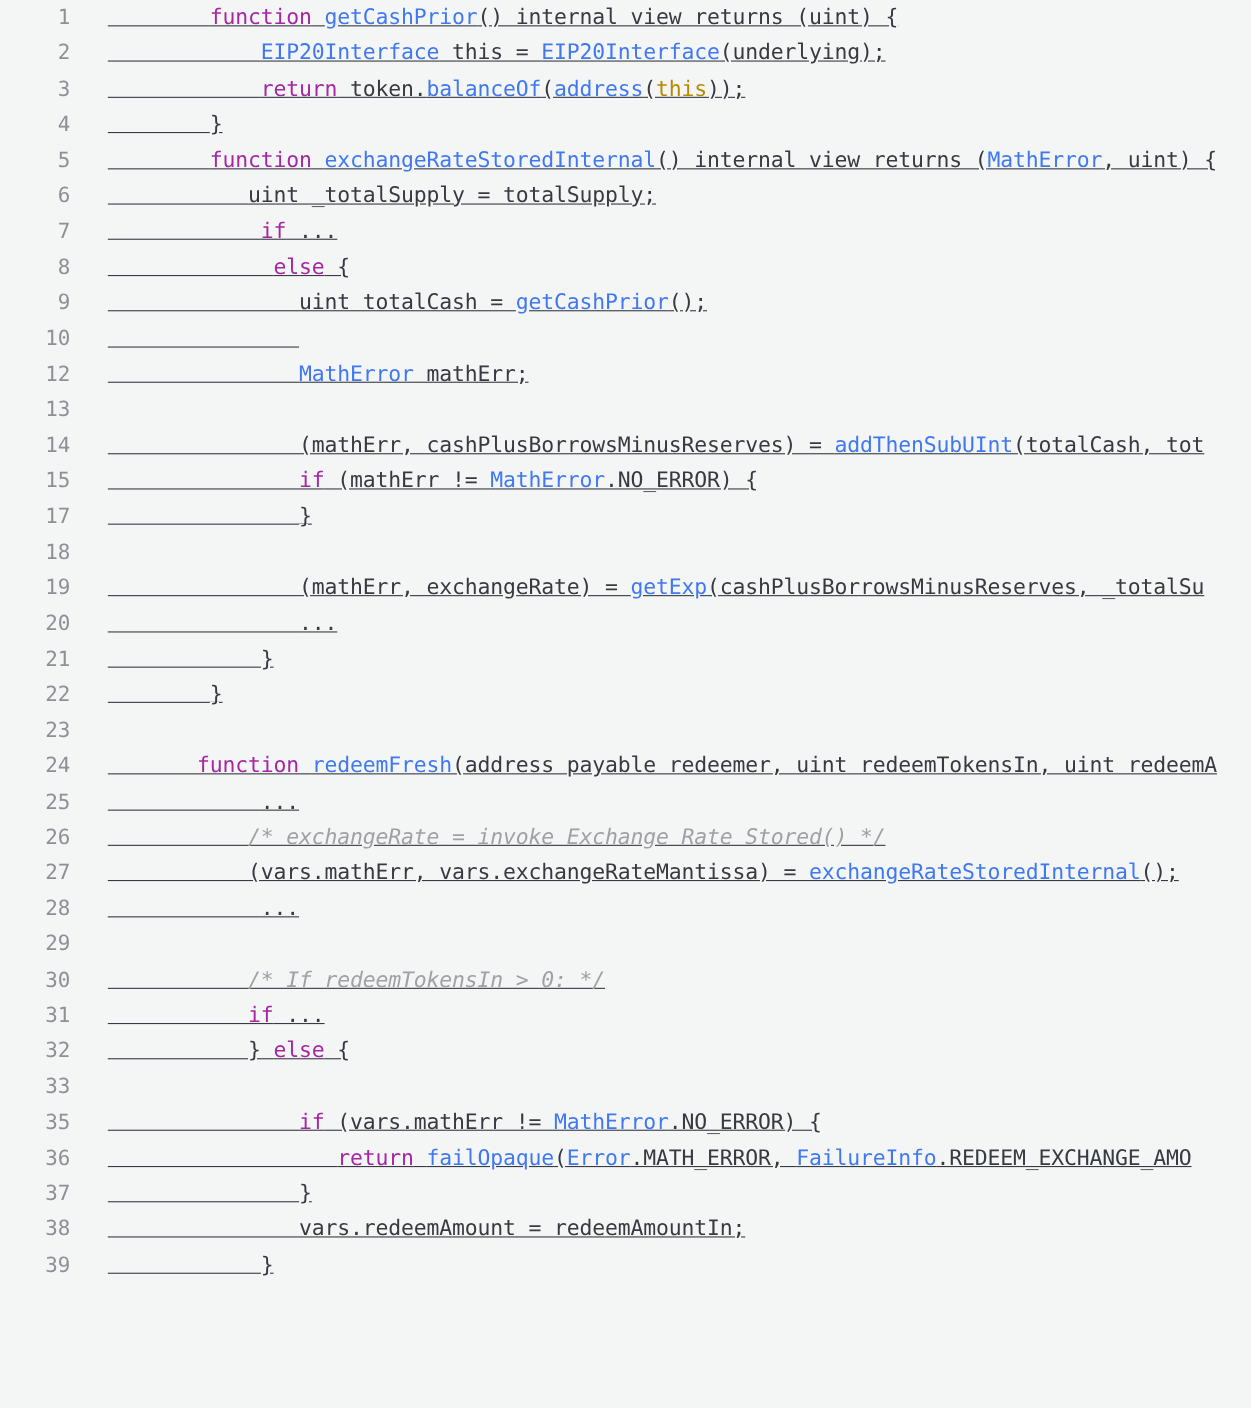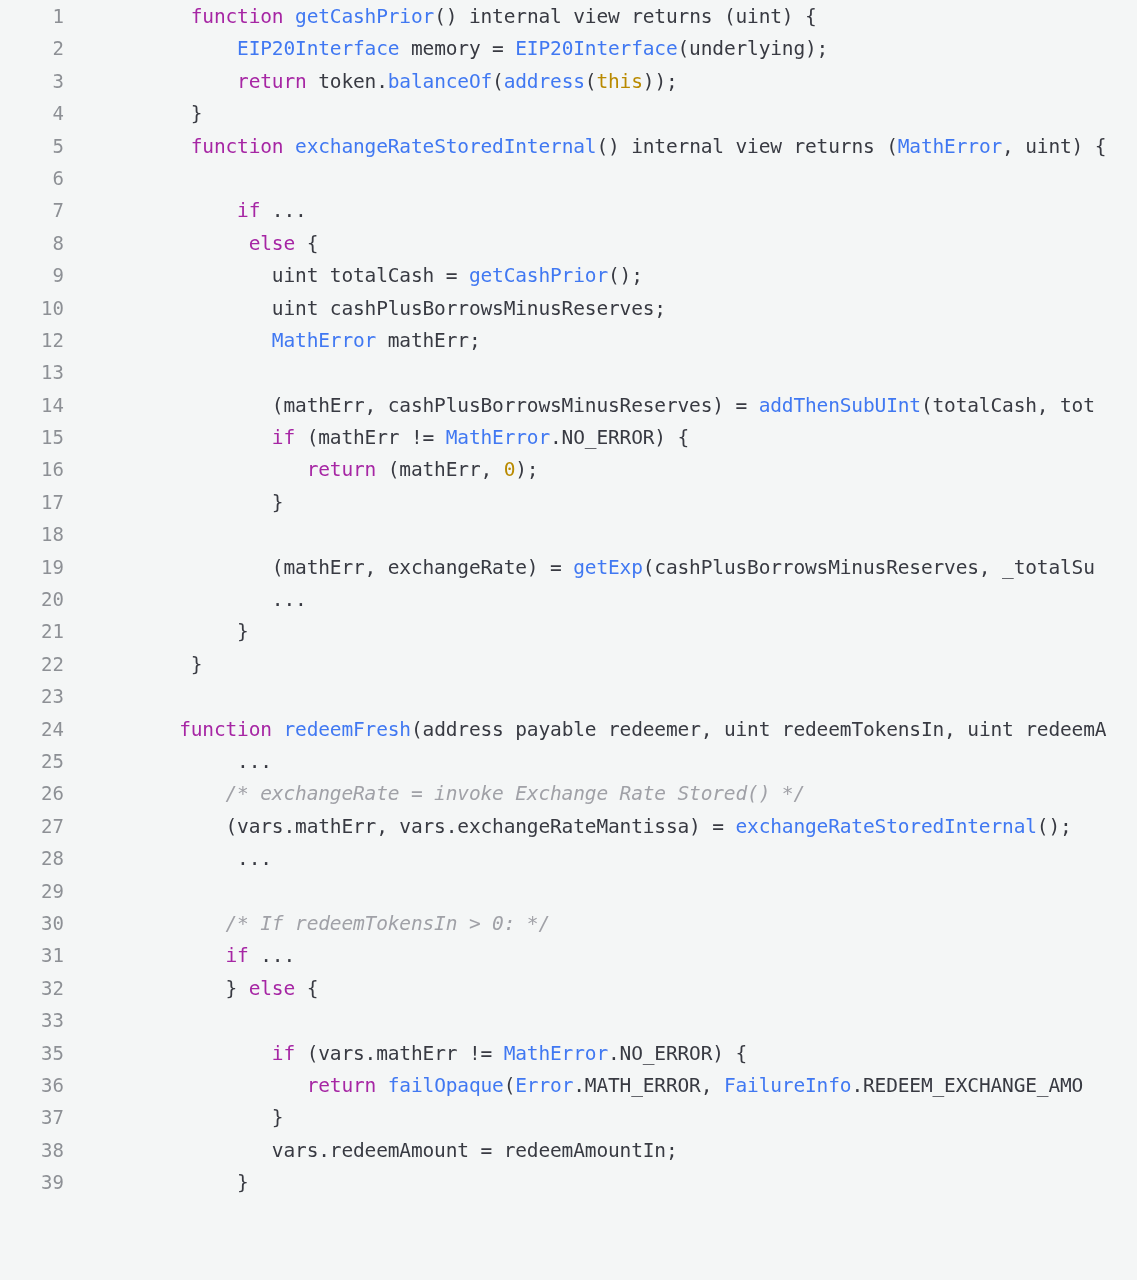--- a/index.html
+++ b/index.html
@@ -36,47 +36,47 @@
   }
   .line-content {
     flex: 1;
     font-size: 19.5px;
     font-family: "DejaVu Sans Mono", "Liberation Mono", monospace;
     color: #383a42;
     white-space: pre;
     overflow: hidden;
     padding-left: 26px;
     letter-spacing: -0.15px;
+    text-decoration: underline;
   }
   .tok-keyword { color: #a626a4; }
   .tok-func    { color: #4078f2; }
   .tok-type    { color: #4078f2; }
   .tok-literal { color: #b98a00; }
   .tok-comment { color: #a0a1a7; font-style: italic; }
   .tok-plain   { color: #383a42; }
 </style>
 </head>
 <body>
 
 <div id="code-viewer">
     <div class="code-line"><div class="gutter">1</div><div class="line-content"><span>        </span><span class="tok-keyword">function</span><span class="tok-plain"> </span><span class="tok-func">getCashPrior</span><span class="tok-plain">() internal view returns (uint) {</span></div></div>
-    <div class="code-line"><div class="gutter">2</div><div class="line-content"><span>            </span><span class="tok-type">EIP20Interface</span><span class="tok-plain"> memory = </span><span class="tok-type">EIP20Interface</span><span class="tok-plain">(underlying);</span></div></div>
+    <div class="code-line"><div class="gutter">2</div><div class="line-content"><span>            </span><span class="tok-type">EIP20Interface</span><span class="tok-plain"> this = </span><span class="tok-type">EIP20Interface</span><span class="tok-plain">(underlying);</span></div></div>
     <div class="code-line"><div class="gutter">3</div><div class="line-content"><span>            </span><span class="tok-keyword">return</span><span class="tok-plain"> token.</span><span class="tok-func">balanceOf</span><span class="tok-plain">(</span><span class="tok-func">address</span><span class="tok-plain">(</span><span class="tok-literal">this</span><span class="tok-plain">));</span></div></div>
     <div class="code-line"><div class="gutter">4</div><div class="line-content"><span>        </span><span class="tok-plain">}</span></div></div>
     <div class="code-line"><div class="gutter">5</div><div class="line-content"><span>        </span><span class="tok-keyword">function</span><span class="tok-plain"> </span><span class="tok-func">exchangeRateStoredInternal</span><span class="tok-plain">() internal view returns (</span><span class="tok-type">MathError</span><span class="tok-plain">, uint) {</span></div></div>
-    <div class="code-line"><div class="gutter">6</div><div class="line-content"><span>           </span></div></div>
+    <div class="code-line"><div class="gutter">6</div><div class="line-content"><span>           </span><span class="tok-plain">uint _totalSupply = totalSupply;</span></div></div>
     <div class="code-line"><div class="gutter">7</div><div class="line-content"><span>            </span><span class="tok-keyword">if</span><span class="tok-plain"> ...</span></div></div>
     <div class="code-line"><div class="gutter">8</div><div class="line-content"><span>             </span><span class="tok-keyword">else</span><span class="tok-plain"> {</span></div></div>
     <div class="code-line"><div class="gutter">9</div><div class="line-content"><span>               </span><span class="tok-plain">uint totalCash = </span><span class="tok-func">getCashPrior</span><span class="tok-plain">();</span></div></div>
-    <div class="code-line"><div class="gutter">10</div><div class="line-content"><span>               </span><span class="tok-plain">uint cashPlusBorrowsMinusReserves;</span></div></div>
+    <div class="code-line"><div class="gutter">10</div><div class="line-content"><span>               </span></div></div>
     <div class="code-line"><div class="gutter">12</div><div class="line-content"><span>               </span><span class="tok-type">MathError</span><span class="tok-plain"> mathErr;</span></div></div>
     <div class="code-line"><div class="gutter">13</div><div class="line-content"></div></div>
     <div class="code-line"><div class="gutter">14</div><div class="line-content"><span>               </span><span class="tok-plain">(mathErr, cashPlusBorrowsMinusReserves) = </span><span class="tok-func">addThenSubUInt</span><span class="tok-plain">(totalCash, tot</span></div></div>
     <div class="code-line"><div class="gutter">15</div><div class="line-content"><span>               </span><span class="tok-keyword">if</span><span class="tok-plain"> (mathErr != </span><span class="tok-type">MathError</span><span class="tok-plain">.NO_ERROR) {</span></div></div>
-    <div class="code-line"><div class="gutter">16</div><div class="line-content"><span>                  </span><span class="tok-keyword">return</span><span class="tok-plain"> (mathErr, </span><span class="tok-literal">0</span><span class="tok-plain">);</span></div></div>
     <div class="code-line"><div class="gutter">17</div><div class="line-content"><span>               </span><span class="tok-plain">}</span></div></div>
     <div class="code-line"><div class="gutter">18</div><div class="line-content"></div></div>
     <div class="code-line"><div class="gutter">19</div><div class="line-content"><span>               </span><span class="tok-plain">(mathErr, exchangeRate) = </span><span class="tok-func">getExp</span><span class="tok-plain">(cashPlusBorrowsMinusReserves, _totalSu</span></div></div>
     <div class="code-line"><div class="gutter">20</div><div class="line-content"><span>               </span><span class="tok-plain">...</span></div></div>
     <div class="code-line"><div class="gutter">21</div><div class="line-content"><span>            </span><span class="tok-plain">}</span></div></div>
     <div class="code-line"><div class="gutter">22</div><div class="line-content"><span>        </span><span class="tok-plain">}</span></div></div>
     <div class="code-line"><div class="gutter">23</div><div class="line-content"></div></div>
     <div class="code-line"><div class="gutter">24</div><div class="line-content"><span>       </span><span class="tok-keyword">function</span><span class="tok-plain"> </span><span class="tok-func">redeemFresh</span><span class="tok-plain">(address payable redeemer, uint redeemTokensIn, uint redeemA</span></div></div>
     <div class="code-line"><div class="gutter">25</div><div class="line-content"><span>            </span><span class="tok-plain">...</span></div></div>
     <div class="code-line"><div class="gutter">26</div><div class="line-content"><span>           </span><span class="tok-comment">/* exchangeRate = invoke Exchange Rate Stored() */</span></div></div>

